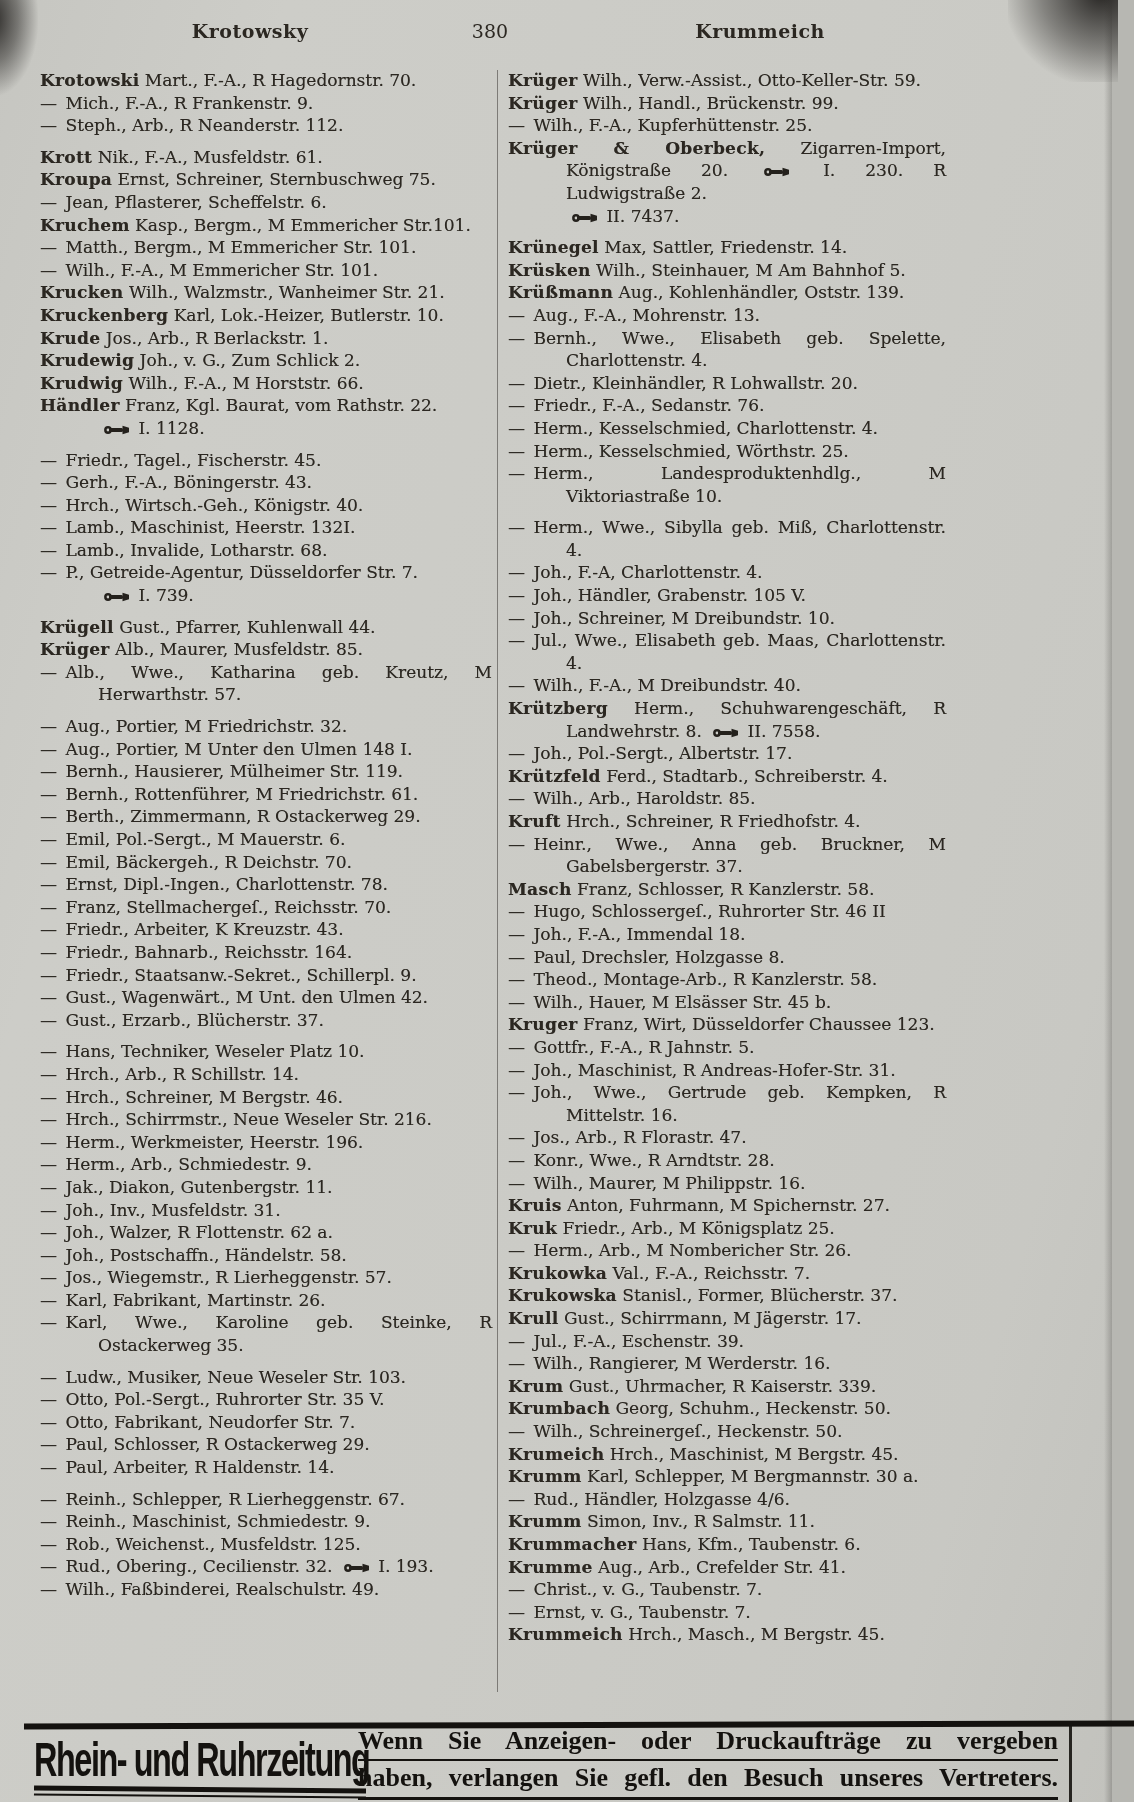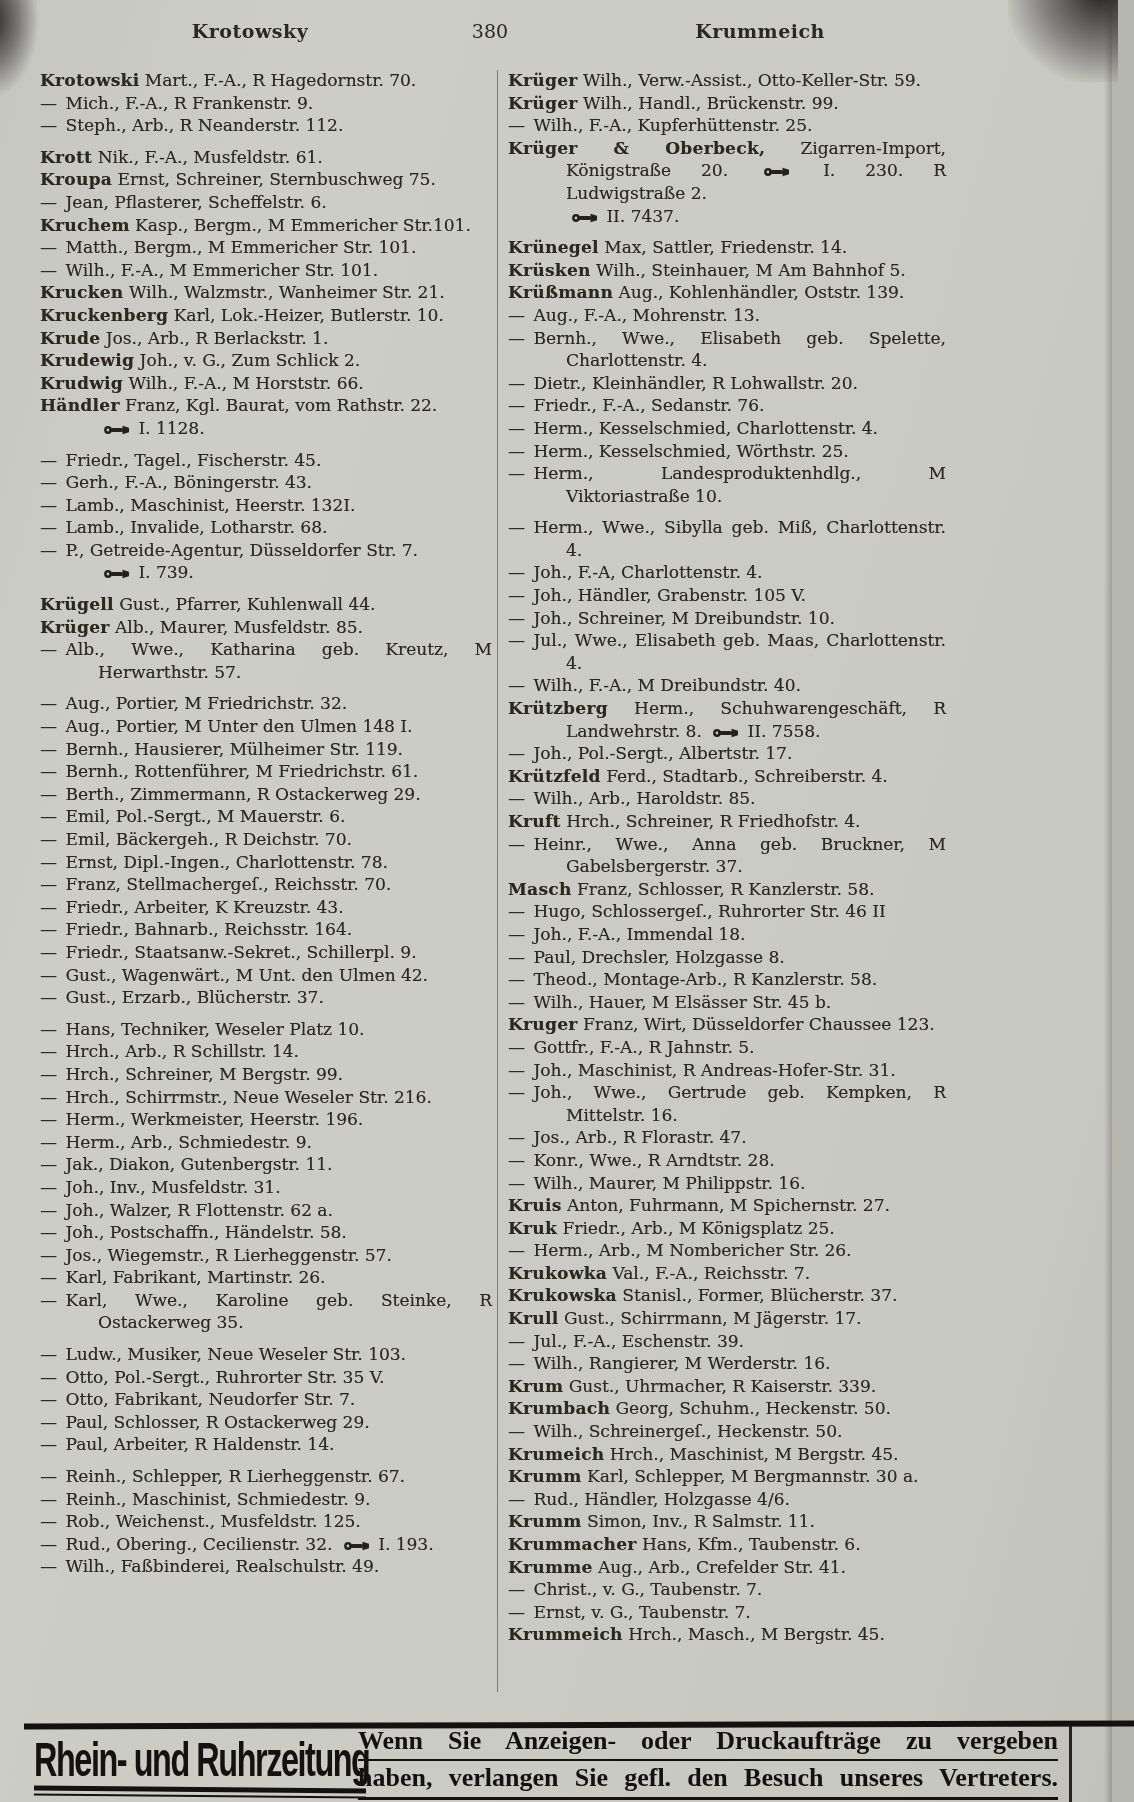--- a/index.html
+++ b/index.html
@@ -87,20 +87,21 @@
           <div class="entry"><span class="surname">Händler</span> Franz, Kgl. Baurat, vom Rathstr. 22.<br><span class="phone"><svg class="ph-icon" width="26" height="10" viewBox="0 0 26 10">
                 <g fill="#24211c">
                   <circle cx="4" cy="5" r="3.9"></circle>
                   <circle cx="4" cy="5" r="1.4" fill="#cbcbc6"></circle>
                   <rect x="5" y="3" width="14" height="4" rx="1.5"></rect>
                   <path d="M18.5 0.8 L25 2.8 L25 7.2 L18.5 9.2 Z"></path>
                 </g>
               </svg><span> I. 1128.</span></span></div>
           <div class="entry gap">— Friedr., Tagel., Fischerstr. 45.</div>
           <div class="entry">— Gerh., F.-A., Böningerstr. 43.</div>
+          <div class="entry">— Hrch., Wirtsch.-Geh., Königstr. 40.</div>
           <div class="entry">— Lamb., Maschinist, Heerstr. 132I.</div>
           <div class="entry">— Lamb., Invalide, Lotharstr. 68.</div>
           <div class="entry">— P., Getreide-Agentur, Düsseldorfer Str. 7.<br><span class="phone"><svg class="ph-icon" width="26" height="10" viewBox="0 0 26 10">
                 <g fill="#24211c">
                   <circle cx="4" cy="5" r="3.9"></circle>
                   <circle cx="4" cy="5" r="1.4" fill="#cbcbc6"></circle>
                   <rect x="5" y="3" width="14" height="4" rx="1.5"></rect>
                   <path d="M18.5 0.8 L25 2.8 L25 7.2 L18.5 9.2 Z"></path>
                 </g>
               </svg><span> I. 739.</span></span></div>
@@ -116,21 +117,21 @@
           <div class="entry">— Emil, Bäckergeh., R Deichstr. 70.</div>
           <div class="entry">— Ernst, Dipl.-Ingen., Charlottenstr. 78.</div>
           <div class="entry">— Franz, Stellmachergeſ., Reichsstr. 70.</div>
           <div class="entry">— Friedr., Arbeiter, K Kreuzstr. 43.</div>
           <div class="entry">— Friedr., Bahnarb., Reichsstr. 164.</div>
           <div class="entry">— Friedr., Staatsanw.-Sekret., Schillerpl. 9.</div>
           <div class="entry">— Gust., Wagenwärt., M Unt. den Ulmen 42.</div>
           <div class="entry">— Gust., Erzarb., Blücherstr. 37.</div>
           <div class="entry gap">— Hans, Techniker, Weseler Platz 10.</div>
           <div class="entry">— Hrch., Arb., R Schillstr. 14.</div>
-          <div class="entry">— Hrch., Schreiner, M Bergstr. 99.</div>
+          <div class="entry">— Hrch., Schreiner, M Bergstr. 46.</div>
           <div class="entry">— Hrch., Schirrmstr., Neue Weseler Str. 216.</div>
           <div class="entry">— Herm., Werkmeister, Heerstr. 196.</div>
           <div class="entry">— Herm., Arb., Schmiedestr. 9.</div>
           <div class="entry">— Jak., Diakon, Gutenbergstr. 11.</div>
           <div class="entry">— Joh., Inv., Musfeldstr. 31.</div>
           <div class="entry">— Joh., Walzer, R Flottenstr. 62 a.</div>
           <div class="entry">— Joh., Postschaffn., Händelstr. 58.</div>
           <div class="entry">— Jos., Wiegemstr., R Lierheggenstr. 57.</div>
           <div class="entry">— Karl, Fabrikant, Martinstr. 26.</div>
           <div class="entry">— Karl, Wwe., Karoline geb. Steinke, R Ostackerweg 35.</div>

